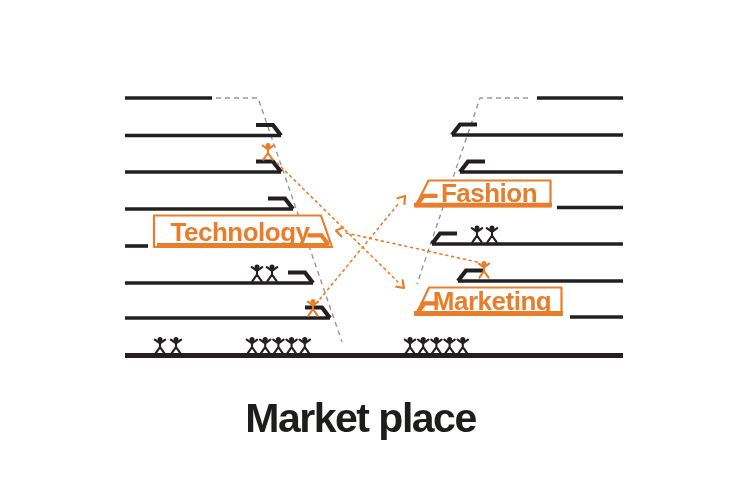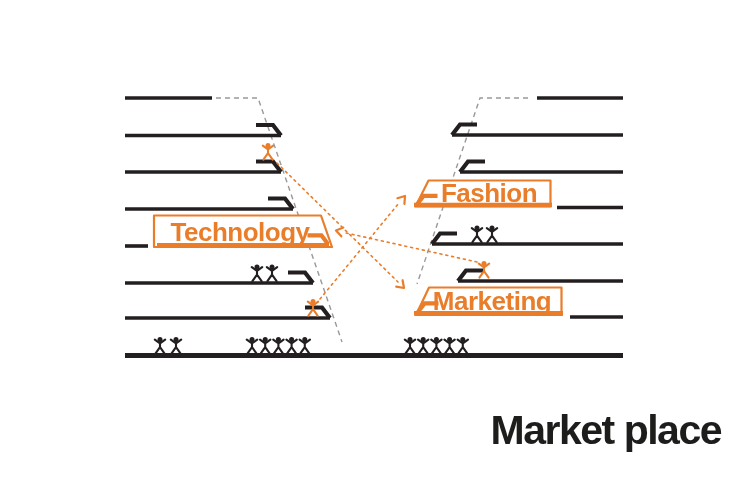--- a/index.html
+++ b/index.html
@@ -22,21 +22,21 @@
   .gray-dash{stroke:var(--dash-gray);stroke-width:1.4;fill:none;stroke-dasharray:5 4;}
   .orange-dot{stroke:var(--accent);stroke-width:1.6;fill:none;stroke-dasharray:2 4;stroke-linecap:round;}
   .chevron{stroke:var(--accent);stroke-width:2.2;fill:none;stroke-linecap:round;stroke-linejoin:round;}
   .stall-box{stroke:var(--accent);stroke-width:2.2;fill:#fff;stroke-linejoin:round;}
   .stall-base{stroke:var(--accent);stroke-width:4.6;fill:none;}
   .stall-label{font:700 26px "Liberation Sans",sans-serif;fill:var(--accent);letter-spacing:-0.5px;}
   .people-ink{color:var(--ink);}
   .people-accent{color:var(--accent);}
   .person-parts{stroke:currentColor;stroke-width:2.1;stroke-linecap:round;fill:none;}
   .title{
-    position:absolute;left:0;right:14px;top:410px;text-align:right;
+    position:absolute;left:0;right:14px;top:398px;text-align:center;
     font-weight:700;font-size:41px;letter-spacing:-1.5px;color:var(--title-ink);line-height:1;
   }
 </style>
 </head>
 <body>
 
 <div class="stage">
 
   <svg class="diagram" width="735" height="400" viewBox="0 0 735 400">
 

